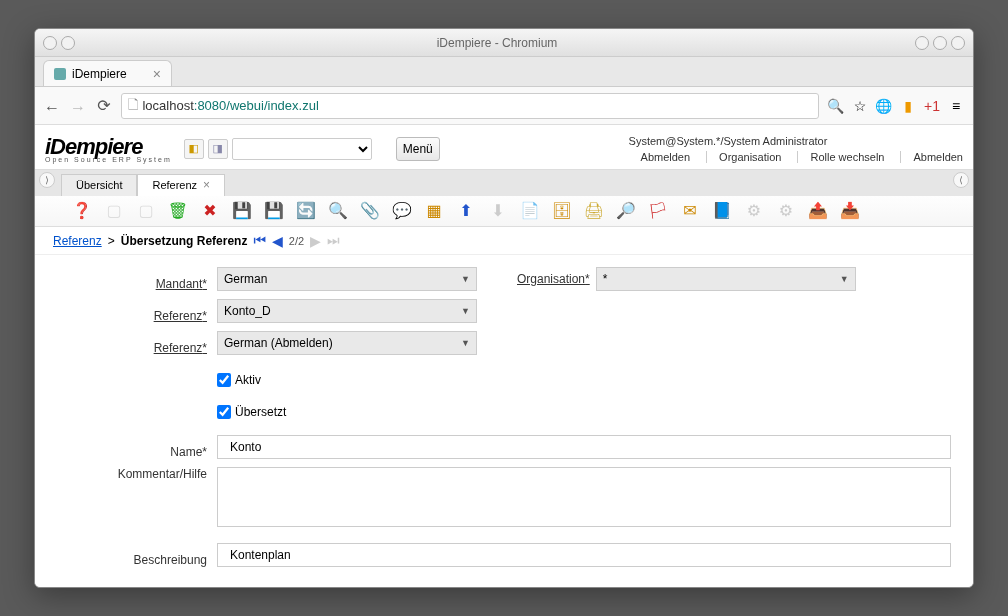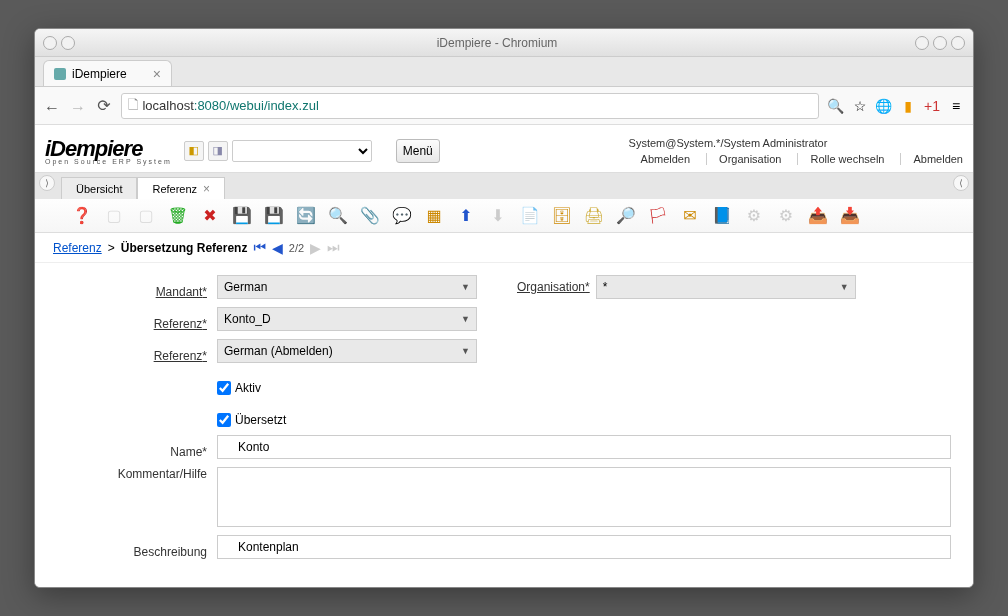--- a/index.html
+++ b/index.html
@@ -55,21 +55,21 @@
 .breadcrumb .navarrow { color: #2a5; font-size: 14px; }
 .breadcrumb .pageind { color: #555; font-size: 11px; }
 
 .form { padding: 12px 22px; }
 .formrow { display: flex; align-items: flex-end; margin-bottom: 8px; gap: 10px; }
 .formlabel { width: 150px; text-align: right; font-size: 12px; color: #333; }
 .formlabel.req { text-decoration: underline; }
 .formlabel .ast { color: #333; }
 .dd { width: 260px; height: 24px; background: #e9e9e9; border: 1px solid #ccc; display: flex; align-items: center; justify-content: space-between; padding: 0 6px; font-size: 12px; }
 .dd .arr { font-size: 9px; color: #555; }
-.txtinput { flex: 1; height: 24px; border: 1px solid #ccc; padding: 0 20px; font-size: 12px; }
+.txtinput { flex: 1; height: 24px; border: 1px solid #ccc; padding: 0 12px; font-size: 12px; margin-top: 8px; }
 .txtarea { flex: 1; height: 60px; border: 1px solid #ccc; padding: 4px 6px; font-size: 12px; resize: none; }
 .chk { display: flex; align-items: center; gap: 4px; font-size: 12px; margin-top: 10px; }
 .chk input { width: 14px; height: 14px; }
 .seccol { margin-left: 30px; display: flex; align-items: center; gap: 6px; }
 </style>
 </head>
 <body>
 
 <div class="window">
   <div class="titlebar">

